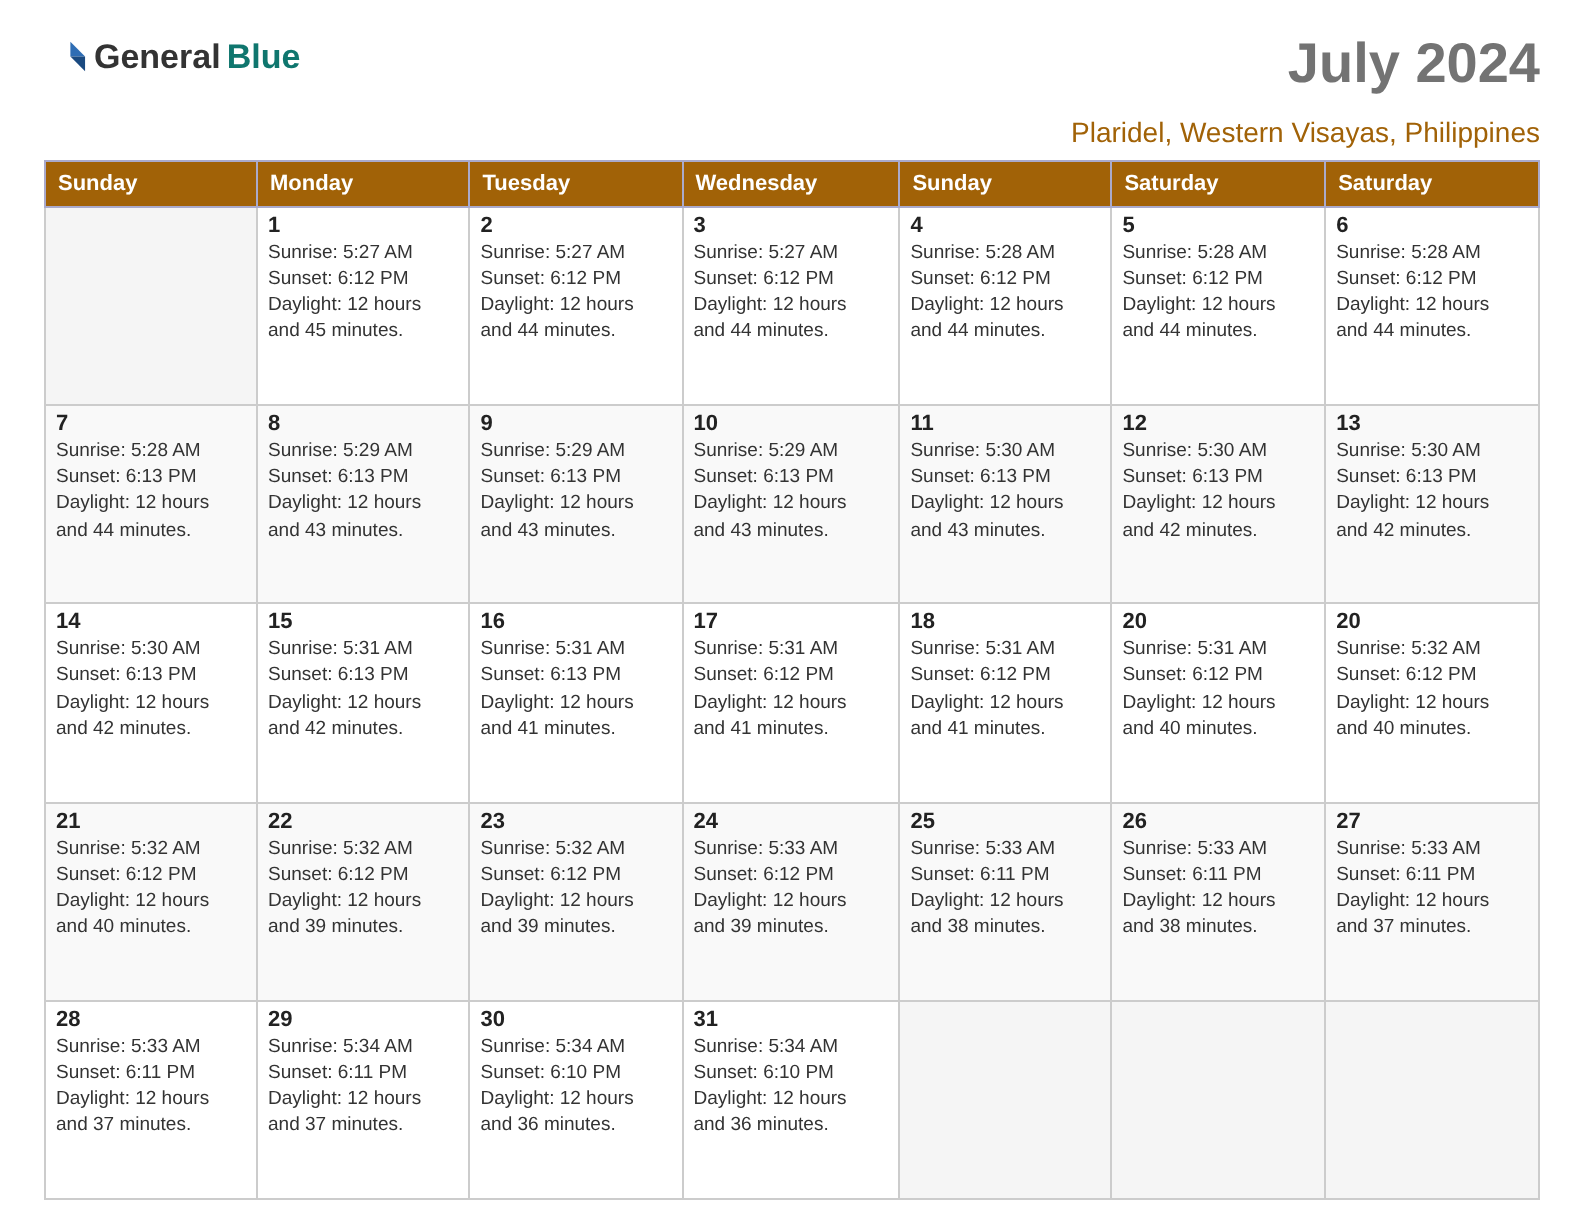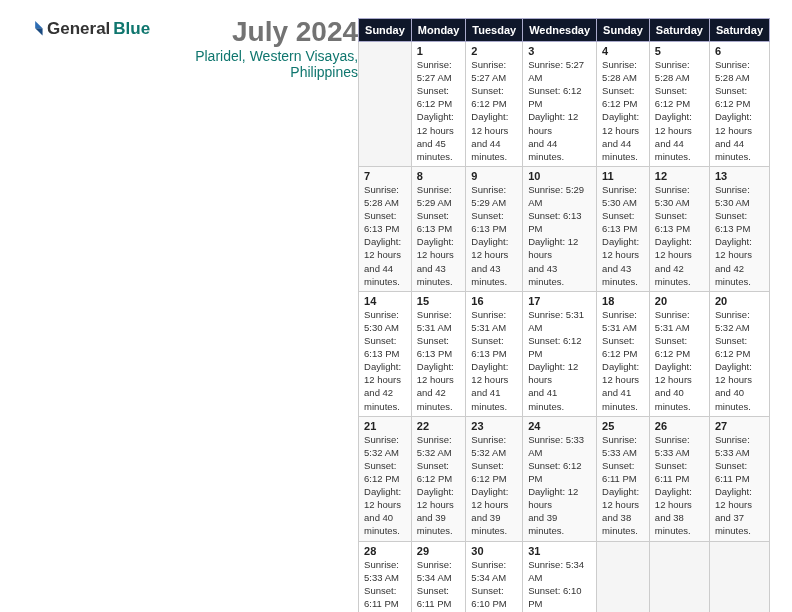--- a/index.html
+++ b/index.html
@@ -8,20 +8,21 @@
       background: #fff;
       width: 792px;
       height: 612px;
       overflow: hidden;
     }
     .page {
       width: 792px;
       height: 612px;
       padding: 18px 22px 12px 22px;
       display: flex;
+      flex-direction: column;
     }
     .header {
       display: flex;
       justify-content: space-between;
       align-items: flex-start;
       margin-bottom: 6px;
     }
     .logo {
       display: flex;
       flex-direction: column;
@@ -50,31 +51,31 @@
       text-align: right;
     }
     .month-title {
       font-size: 28px;
       font-weight: bold;
       color: #737373;
       line-height: 1;
     }
     .subtitle {
       font-size: 14px;
-      color: #0f766e;
-      margin-top: 2px;
+      color: #a16207;
+      margin-top: 12px;
     }
     .calendar {
       flex: 1;
       border-collapse: collapse;
       width: 100%;
       font-size: 10px;
     }
     .calendar th {
-      background-color: #0f172a;
+      background-color: #a16207;
       color: #fff;
       text-align: left;
       padding: 5px 6px;
       font-size: 11px;
       font-weight: bold;
       border: 1px solid #aac;
     }
     .calendar td {
       border: 1px solid #ccc;
       vertical-align: top;

